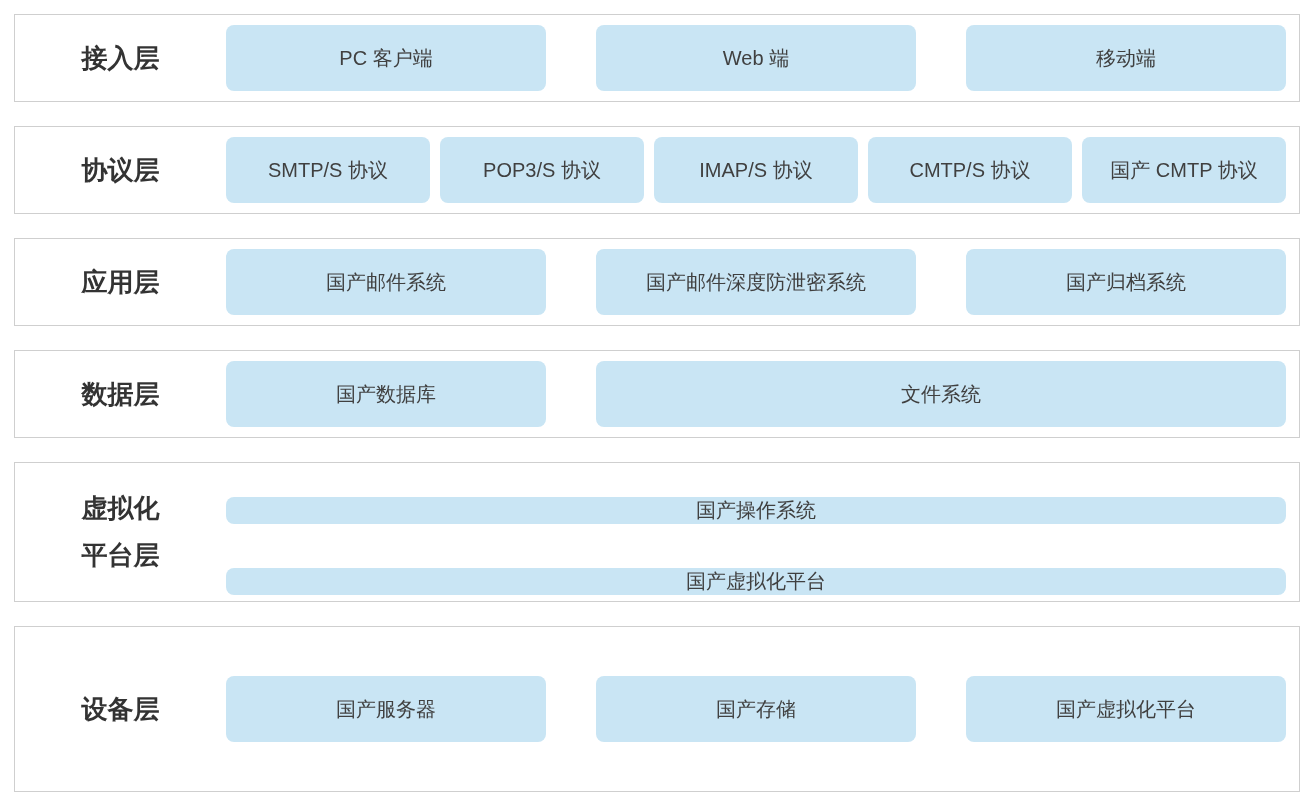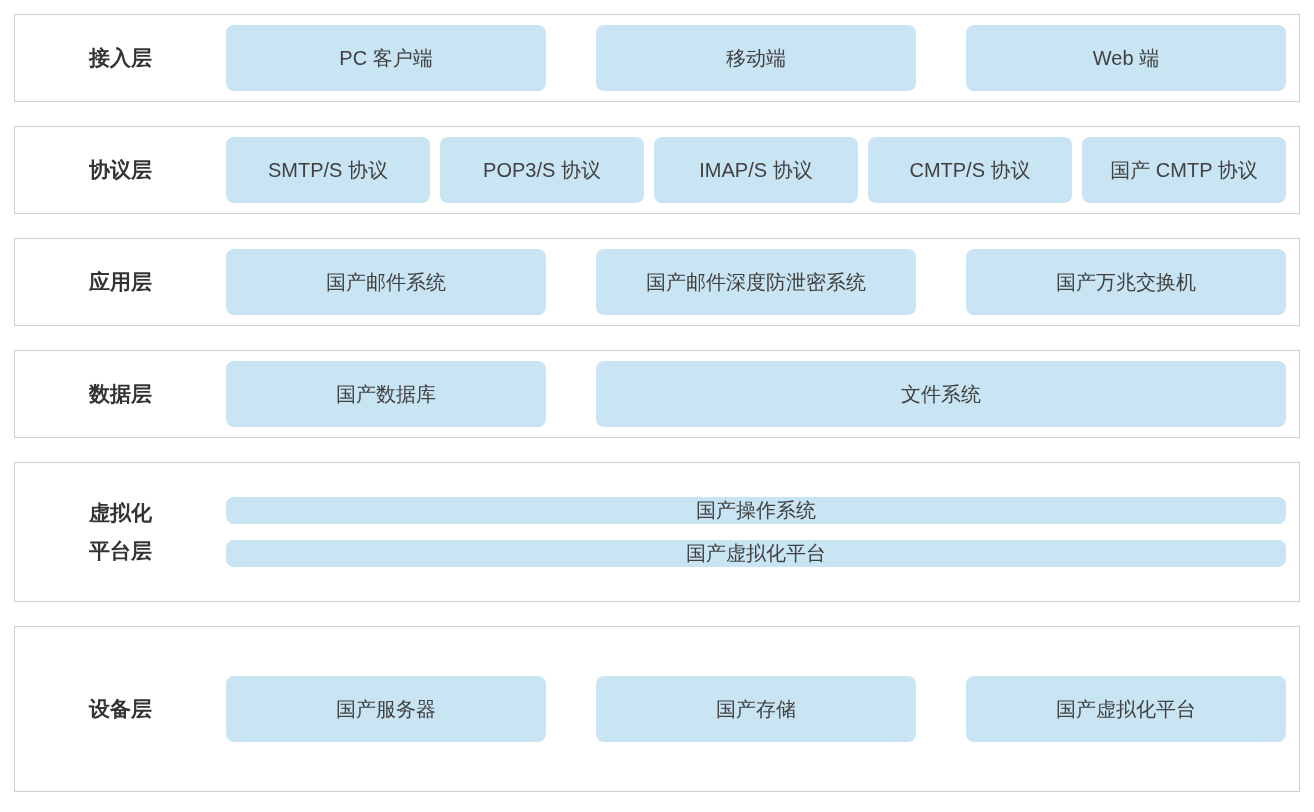--- a/index.html
+++ b/index.html
@@ -23,21 +23,21 @@
     display: flex;
     align-items: center;
     min-height: 88px;
     padding-right: 13px;
   }
   .layer.tall-2 { min-height: 140px; }
   .layer.tall-3 { min-height: 166px; }
   .layer-label {
     flex: 0 0 211px;
     text-align: center;
-    font-size: 21px;
+    font-size: 26px;
     font-weight: bold;
     color: var(--label-text, #333333);
     white-space: pre-line;
     line-height: 1.8;
   }
   .layer-items {
     flex: 1;
     display: flex;
     align-items: stretch;
   }
@@ -58,54 +58,54 @@
     border-radius: 8px;
     display: flex;
     align-items: center;
     justify-content: center;
     font-size: 20px;
     color: var(--item-text, #404040);
     text-align: center;
     padding: 0 6px;
     box-sizing: border-box;
   }
-  .item.bar { height: 50px; }
+  .item.bar { height: 50px; margin-top: 28px; }
   .item.w-fixed { flex: 0 0 320px; }
 </style>
 </head>
 <body>
 
 <div class="diagram">
 
   <section class="layer">
     <div class="layer-label">接入层</div>
     <div class="layer-items gap-lg">
       <div class="item">PC 客户端</div>
+      <div class="item">Web 端</div>
       <div class="item">移动端</div>
-      <div class="item">Web 端</div>
     </div>
   </section>
 
   <section class="layer">
     <div class="layer-label">协议层</div>
     <div class="layer-items gap-sm">
       <div class="item">SMTP/S 协议</div>
       <div class="item">POP3/S 协议</div>
       <div class="item">IMAP/S 协议</div>
       <div class="item">CMTP/S 协议</div>
       <div class="item">国产 CMTP 协议</div>
     </div>
   </section>
 
   <section class="layer">
     <div class="layer-label">应用层</div>
     <div class="layer-items gap-lg">
       <div class="item">国产邮件系统</div>
       <div class="item">国产邮件深度防泄密系统</div>
-      <div class="item">国产万兆交换机</div>
+      <div class="item">国产归档系统</div>
     </div>
   </section>
 
   <section class="layer">
     <div class="layer-label">数据层</div>
     <div class="layer-items gap-lg">
       <div class="item w-fixed">国产数据库</div>
       <div class="item">文件系统</div>
     </div>
   </section>

